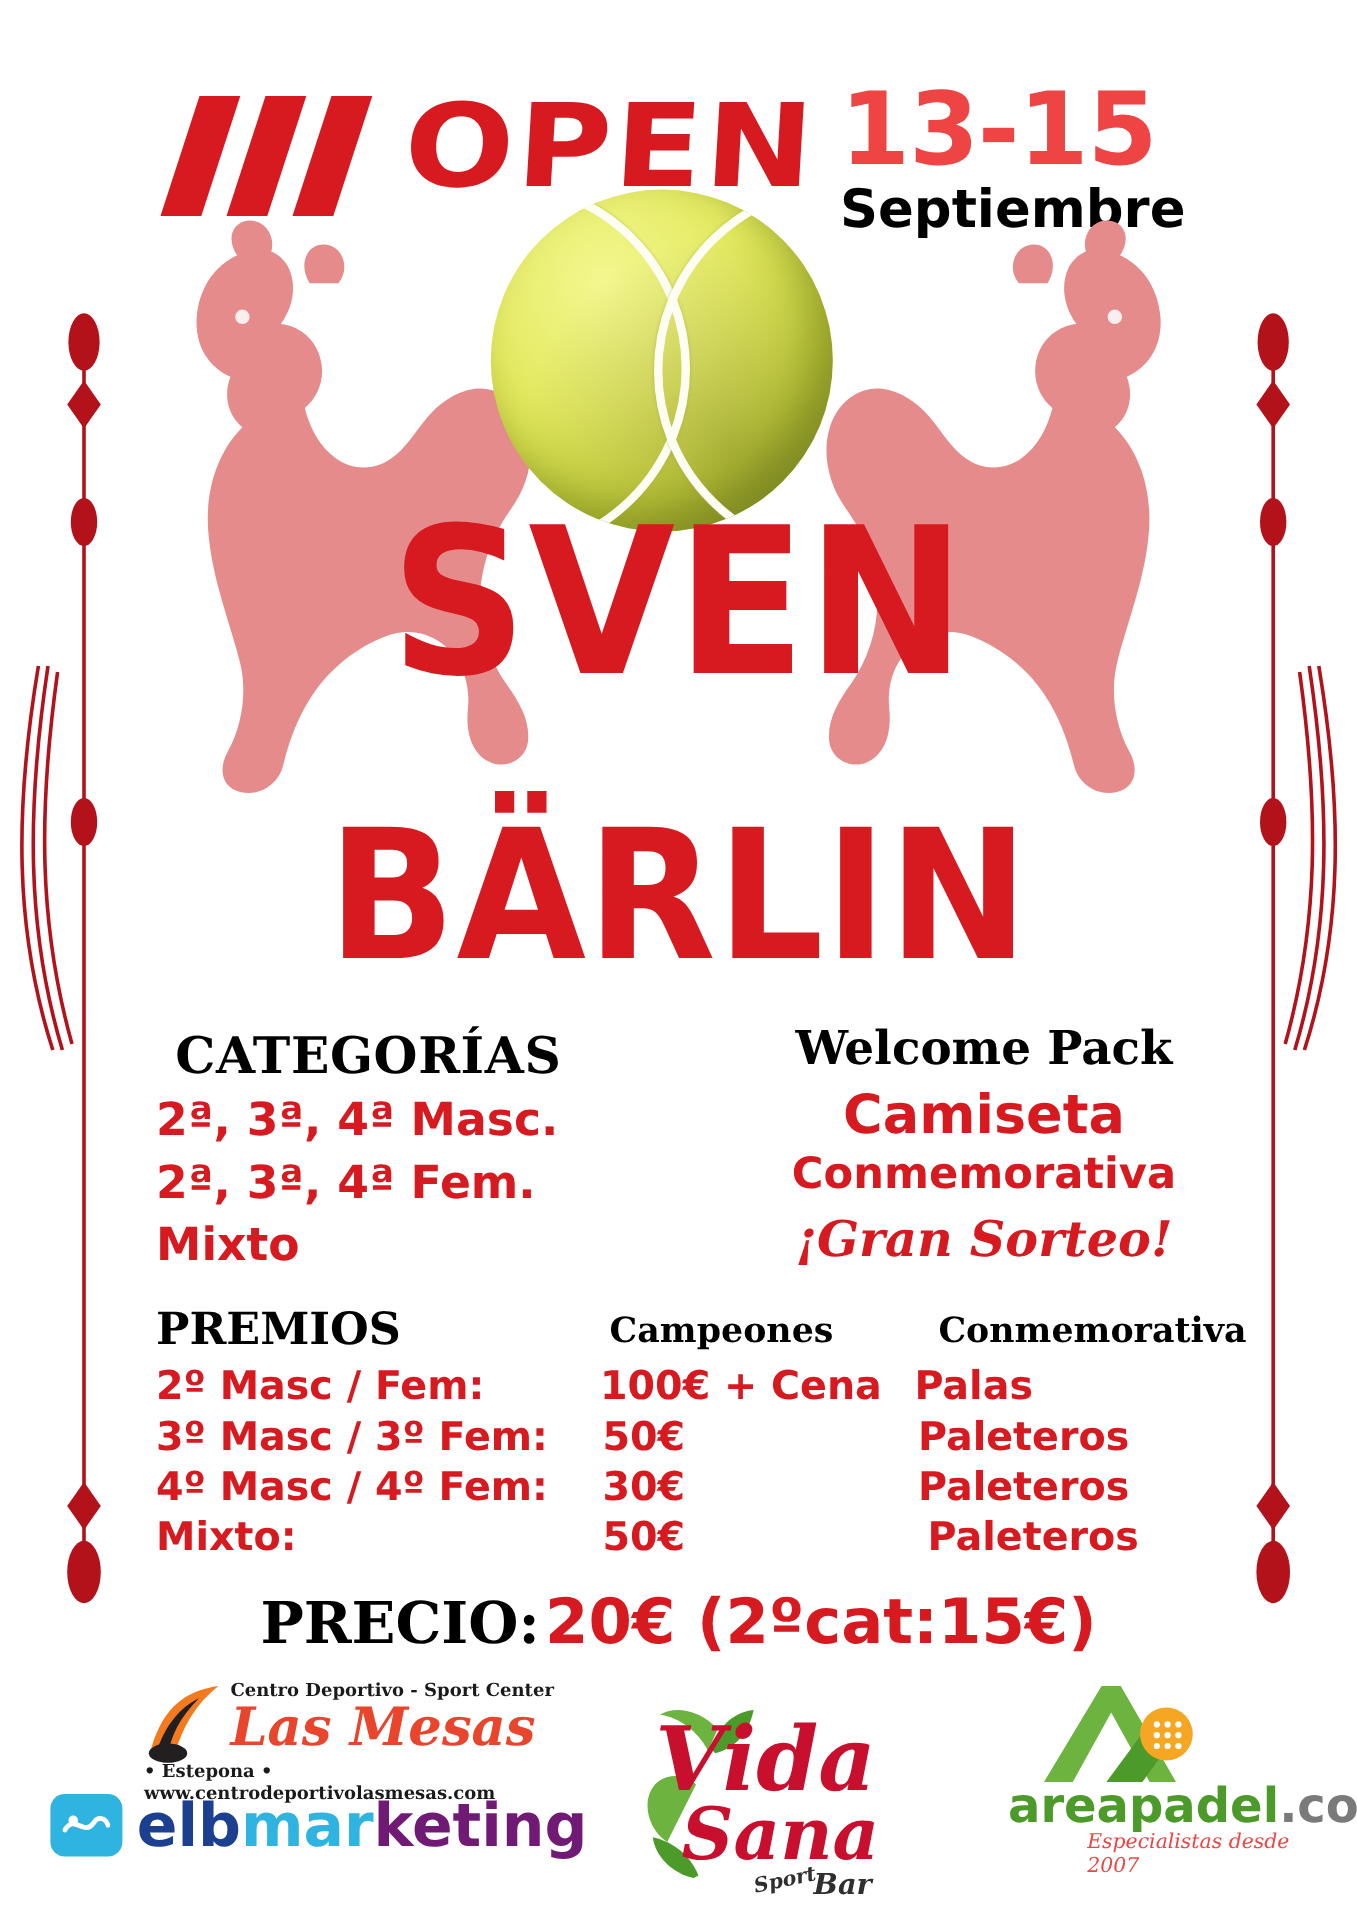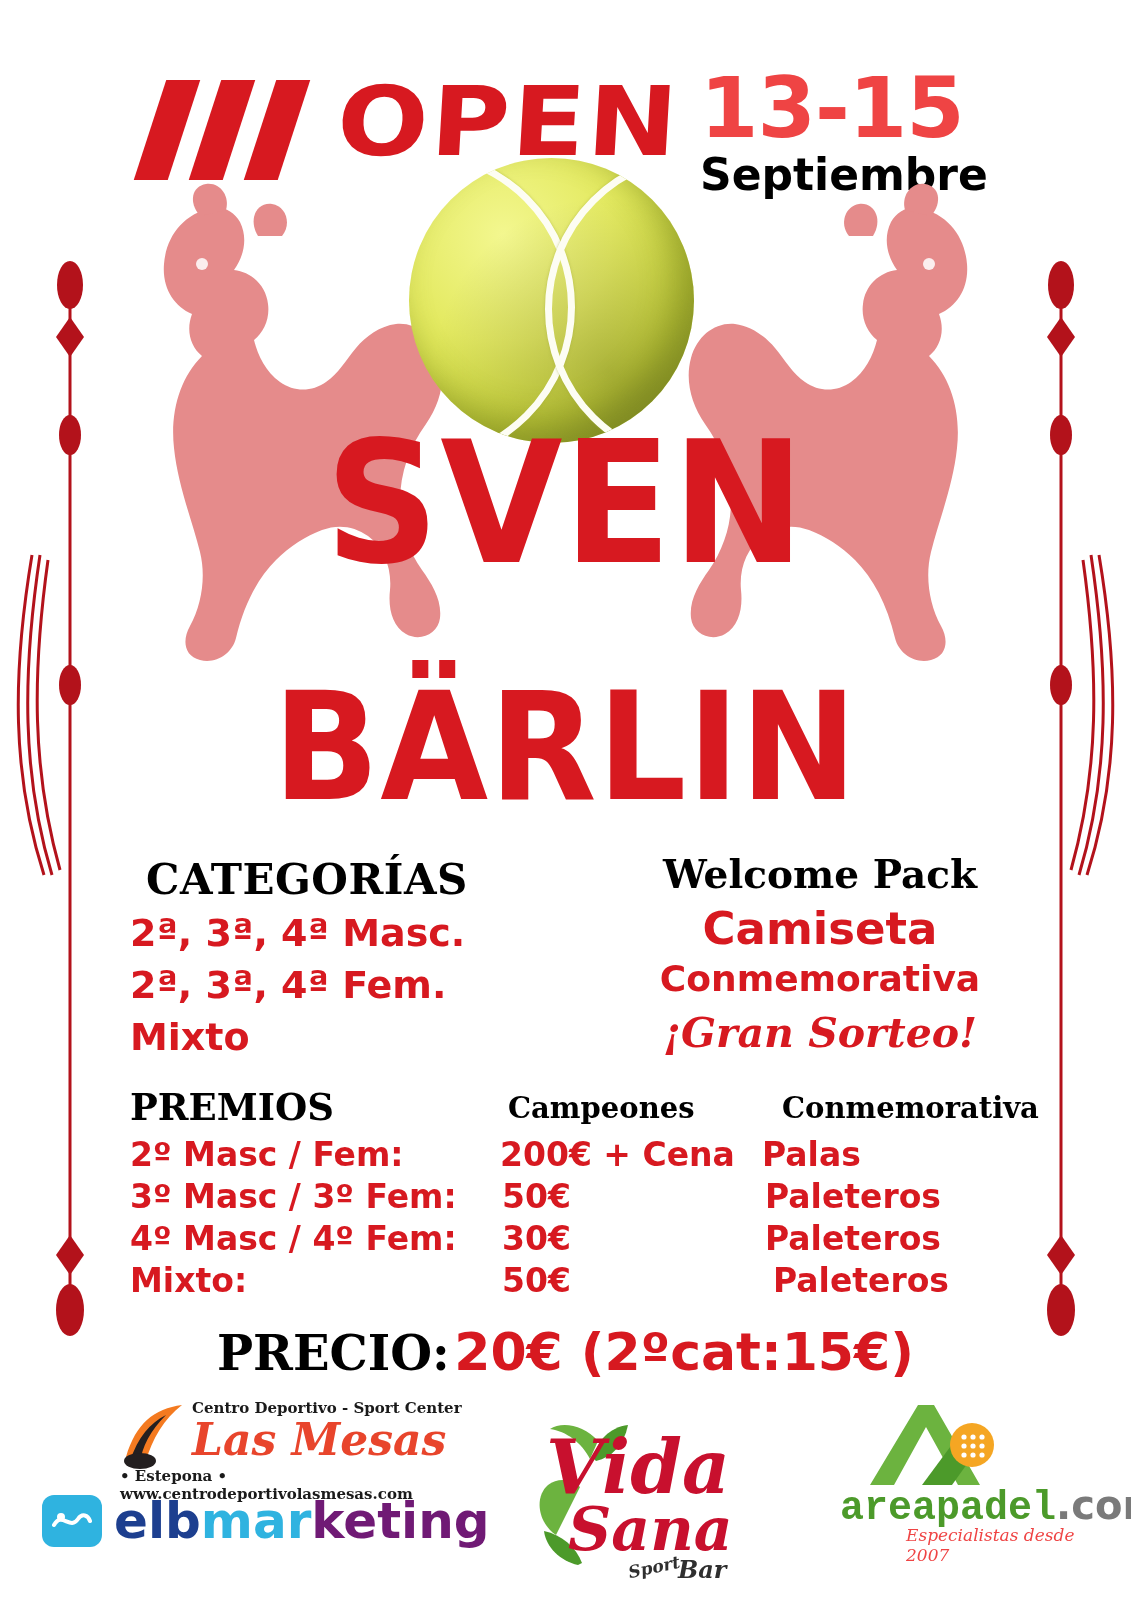--- a/index.html
+++ b/index.html
@@ -160,21 +160,21 @@
     font-size:24px;color:#2f2f2f;}
   .vida-sport{position:absolute;left:108px;top:152px;
     font-family:"DejaVu Serif", serif;font-style:italic;font-weight:bold;
     font-size:17px;color:#2f2f2f;transform:rotate(-12deg);}
   .vida-leaf{position:absolute;left:0;top:10px;width:150px;height:160px;}
 
   .sp-area{position:absolute;left:840px;top:6px;width:280px;height:150px;}
   .area-mark{position:absolute;left:20px;top:0;width:150px;height:86px;}
   .area-text{position:absolute;left:0;top:82px;font-family:"DejaVu Sans", sans-serif;
     font-weight:bold;font-size:40px;line-height:44px;}
-  .area-text .g{color:#4c9a2a;font-family:Liberation Mono, monospace;}
+  .area-text .g{color:#4c9a2a;}
   .area-text .d{color:#7a7a7a;}
   .area-sub{position:absolute;left:66px;top:124px;
     font-family:"DejaVu Serif", serif;font-style:italic;font-size:17px;color:#ef4444;}
 </style>
 </head>
 <body>
 
 <div class="poster">
 
   <div class="rail left">
@@ -293,21 +293,21 @@
     </div>
   </div>
 
   <div class="premios">
     <div class="pr-head">PREMIOS</div>
     <div class="pr-col1">Campeones</div>
     <div class="pr-col2">Conmemorativa</div>
 
     <div class="pr-row r0">
       <span class="c0">2º Masc / Fem:</span>
-      <span class="c1">200€ + Cena</span>
+      <span class="c1">100€ + Cena</span>
       <span class="c2">Palas</span>
     </div>
     <div class="pr-row r1">
       <span class="c0">3º Masc / 3º Fem:</span>
       <span class="c1">50€</span>
       <span class="c2">Paleteros</span>
     </div>
     <div class="pr-row r2">
       <span class="c0">4º Masc / 4º Fem:</span>
       <span class="c1">30€</span>

